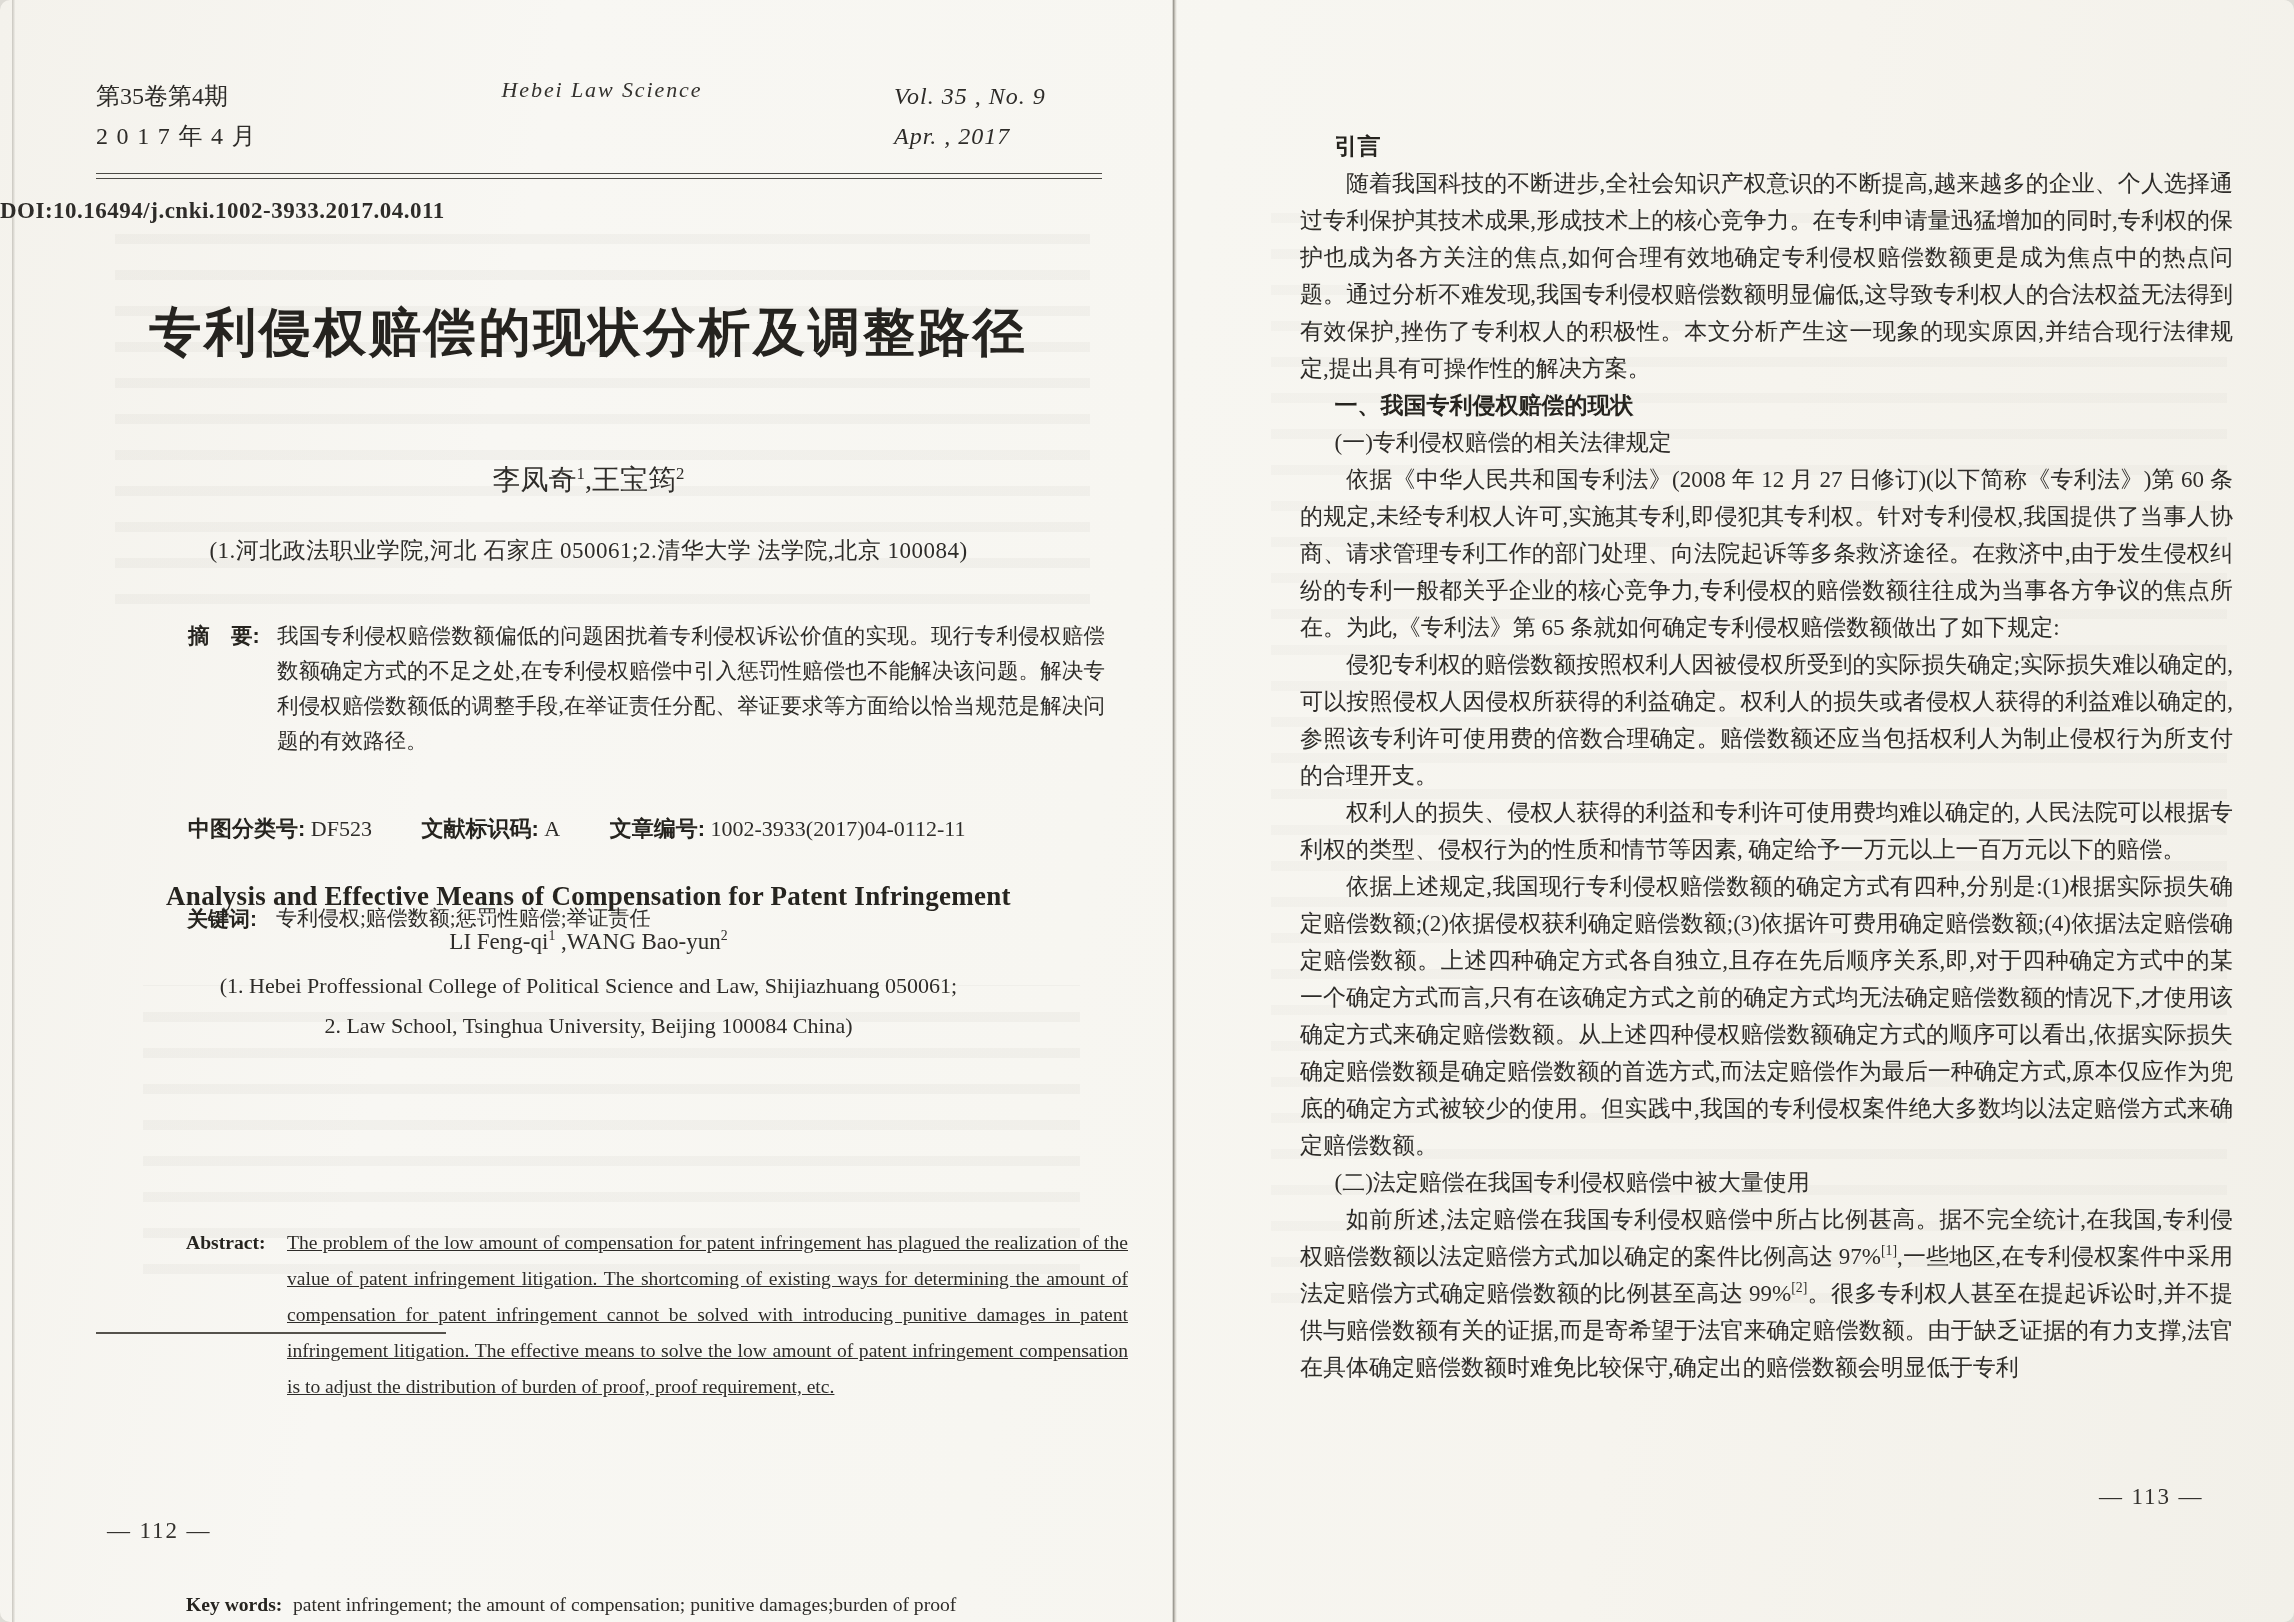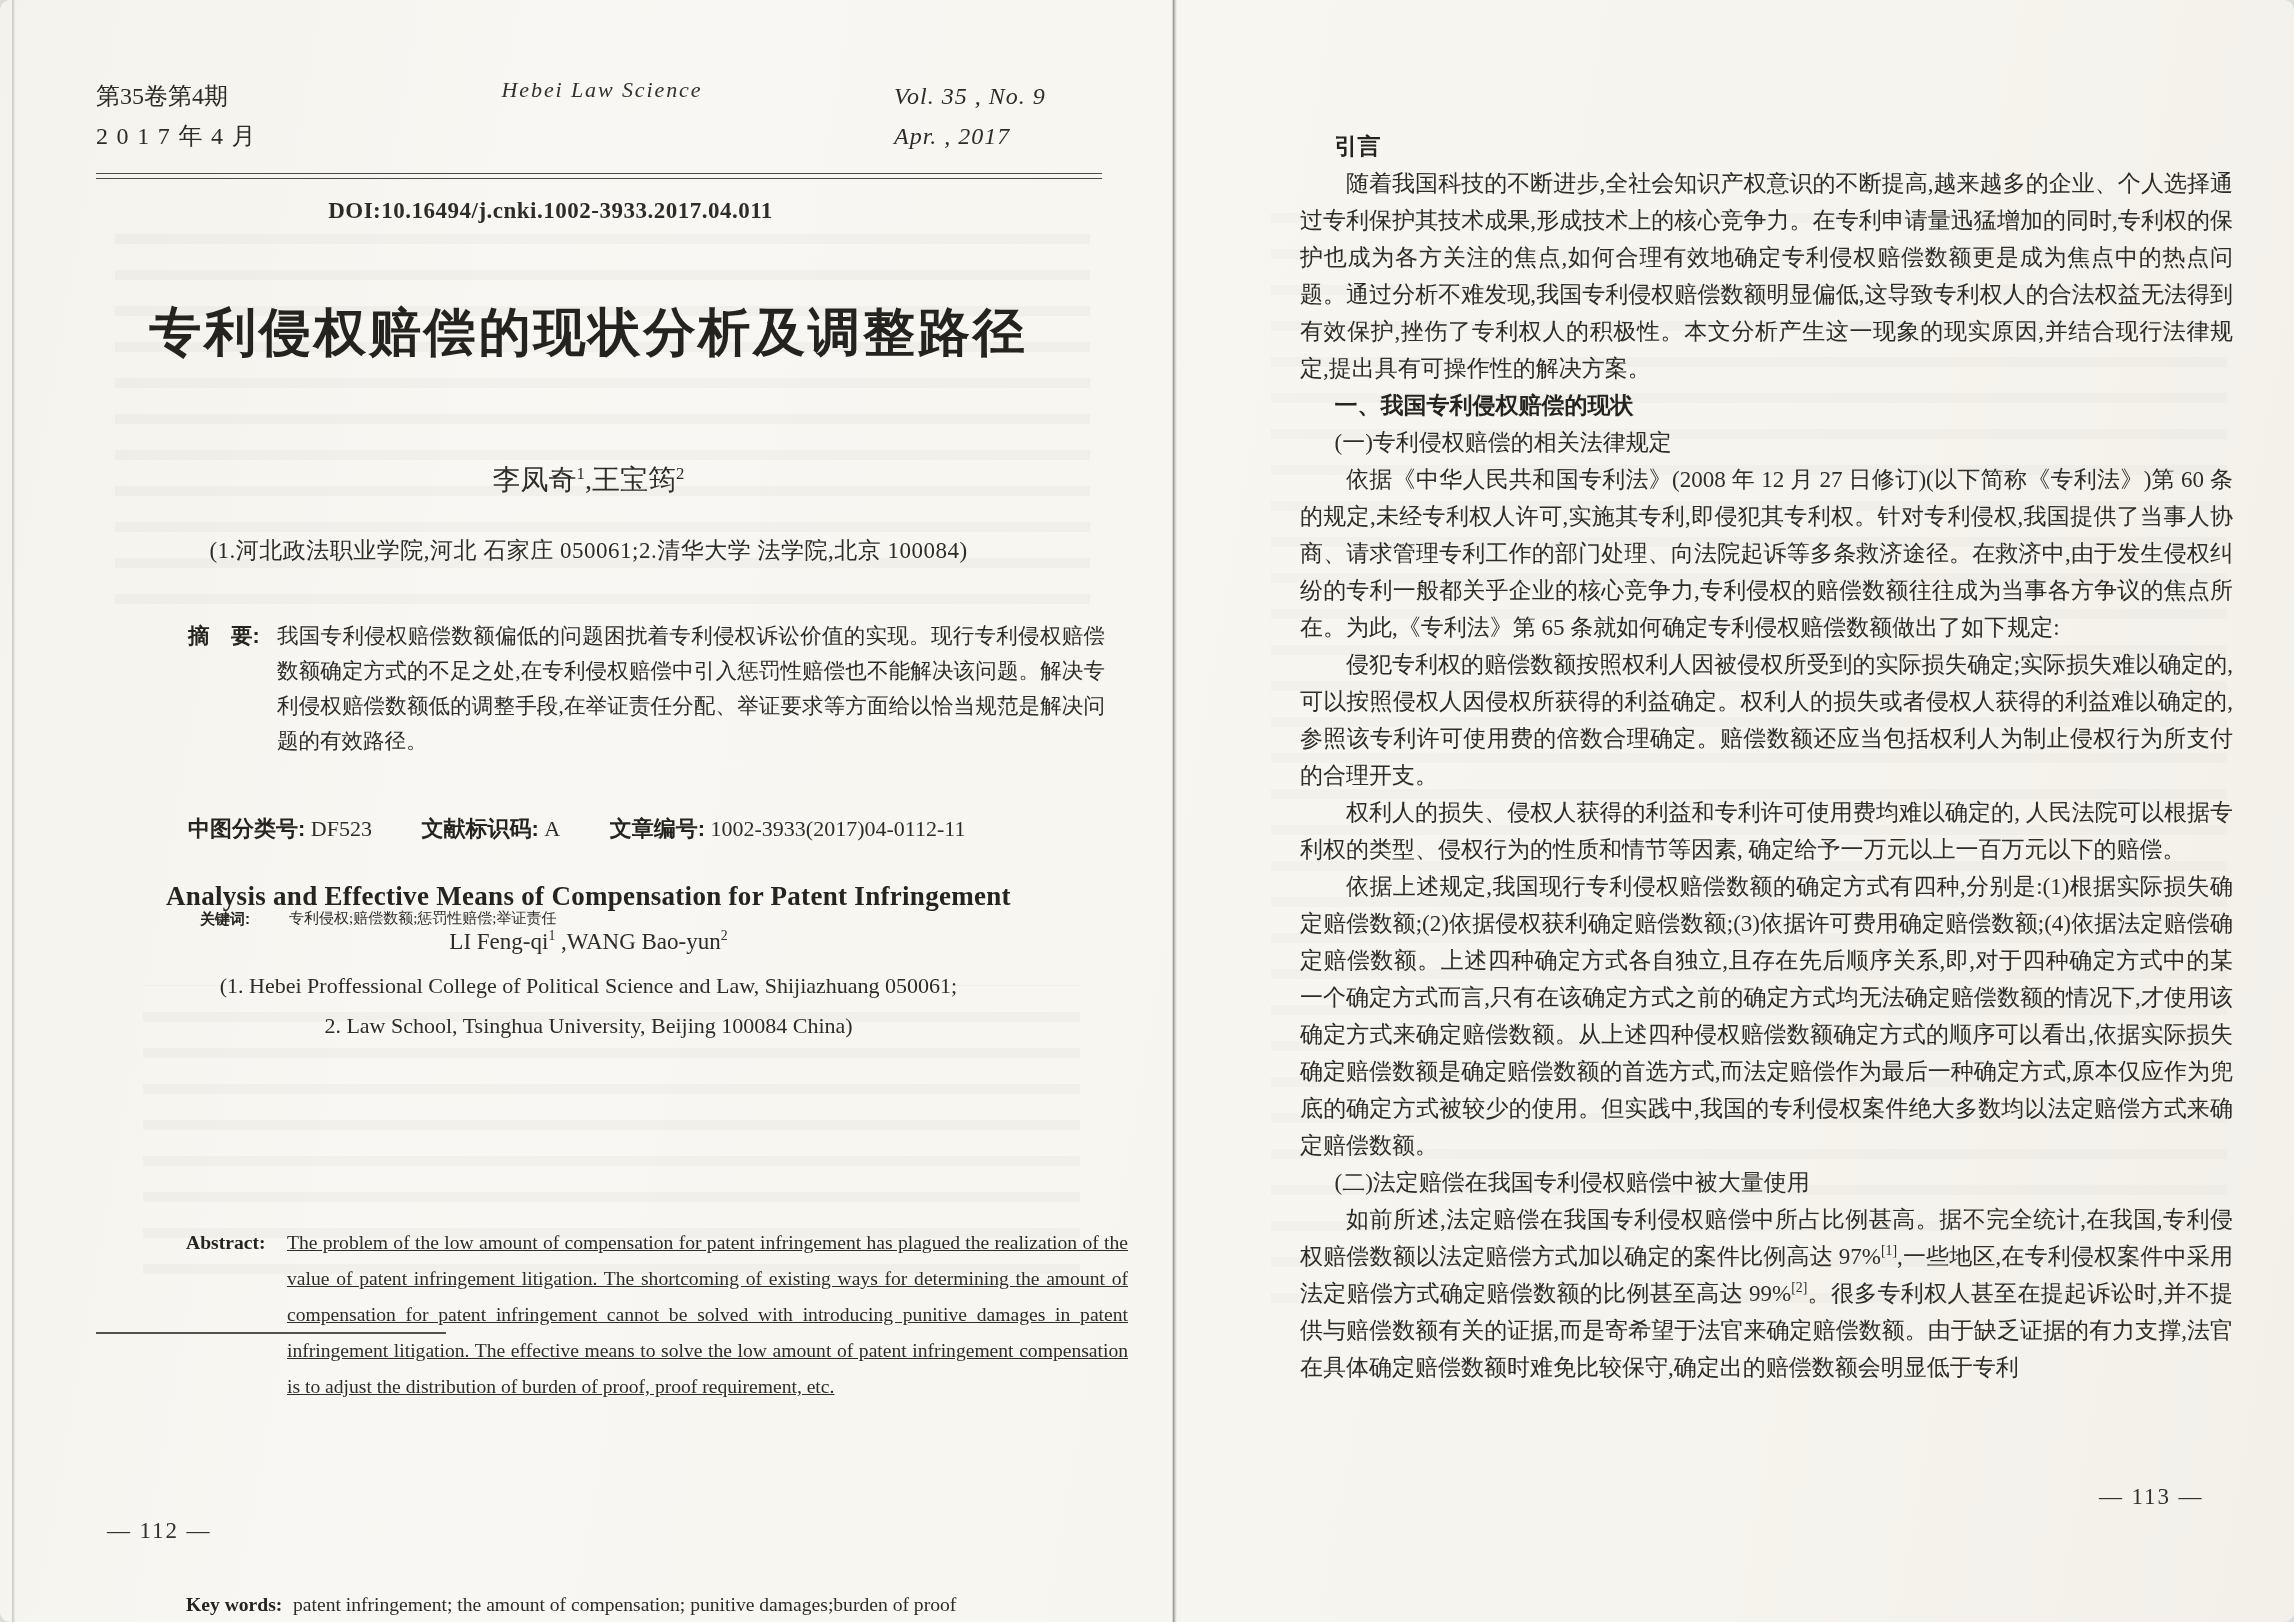--- a/index.html
+++ b/index.html
@@ -21,34 +21,34 @@
   
   .abs{position:absolute;}
   .hdr-left{left:96px;top:76px;font-size:24px;line-height:40px;}
   .hdr-left .sp{letter-spacing:8.6px;}
   .hdr-center{left:411px;top:69px;width:382px;text-align:center;}
   .jname{font-size:42px;font-weight:700;letter-spacing:23px;padding-left:23px;color:#272520;}
   .jname-en{font-style:italic;font-size:22px;letter-spacing:1.9px;margin-top:7.6px;color:#33312d;}
   .hdr-right{left:894px;top:76px;width:210px;font-style:italic;font-size:24px;line-height:40px;letter-spacing:1px;}
   .rule-double{left:96px;top:173px;width:1006px;height:3.8px;
     border-top:1.9px solid #4c4a45;border-bottom:1.9px solid #4c4a45;}
-  .doi{left:0px;top:198px;width:1101px;text-align:center;font-size:23px;font-weight:600;letter-spacing:0.5px;}
+  .doi{left:0px;top:198px;width:1101px;text-align:left;font-size:23px;font-weight:600;letter-spacing:0.5px;}
   .title-cn{left:38px;top:298px;width:1101px;text-align:center;margin:0;
     font-family:"Liberation Sans","DejaVu Sans",sans-serif;font-weight:700;
     font-size:52px;letter-spacing:2.9px;color:#25231f;}
   .authors-cn{left:38px;top:461px;width:1101px;text-align:center;font-size:28px;}
   sup.s{vertical-align:super;font-size:.6em;line-height:0;}
   .affil-cn{left:38px;top:535px;width:1101px;text-align:center;font-size:23px;letter-spacing:0.5px;}
   .hang{position:relative;}
   .lbl-cn{font-family:"Liberation Sans","DejaVu Sans",sans-serif;font-weight:700;color:#26241f;}
   .hang>.lbl{position:absolute;left:0;top:0;}
   .abstract-cn{left:188px;top:619px;width:828px;padding-left:89px;box-sizing:content-box;
     font-size:21.5px;line-height:35px;text-align:justify;}
   .abstract-cn>.lbl{width:89px;}
-  .keywords-cn{left:200px;top:761px;width:828px;padding-left:89px;font-size:15px;line-height:35px;}
+  .keywords-cn{left:187px;top:761px;width:828px;padding-left:89px;font-size:21px;line-height:35px;}
   .clc-line{left:188px;top:814px;width:918px;font-size:22px;}
   .clc-line .val{margin-right:44px;}
   .title-en{left:38px;top:881px;width:1101px;text-align:center;margin:0;
     font-size:27px;font-weight:700;letter-spacing:0.3px;color:#26241f;}
   .authors-en{left:38px;top:929px;width:1101px;text-align:center;font-size:23px;}
   .affil-en{left:38px;width:1101px;text-align:center;font-size:22px;}
   .ae1{top:973px;} .ae2{top:1013px;}
   .lbl-en{font-weight:700;color:#26241f;}
   .abstract-en{left:186px;top:1050px;width:841px;padding-left:101px;
     font-size:19.6px;line-height:36px;text-align:justify;text-decoration:underline;}

